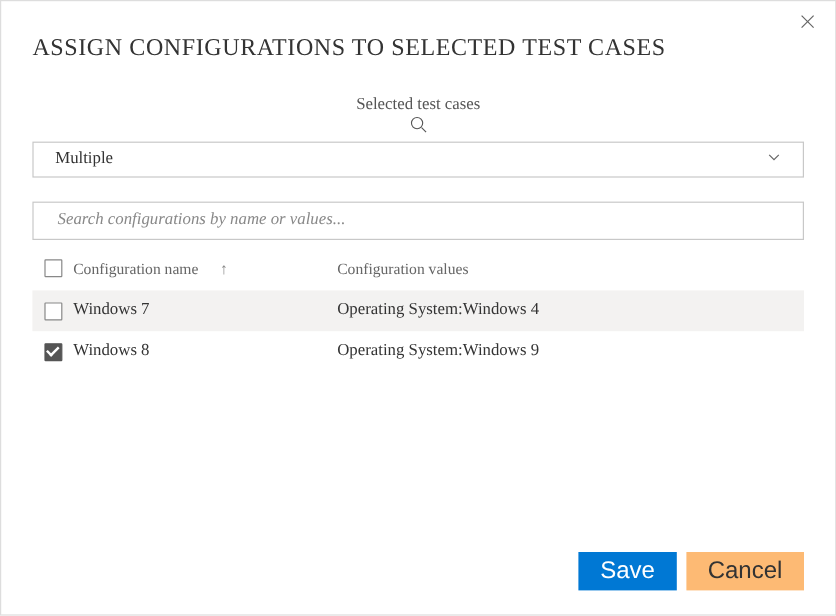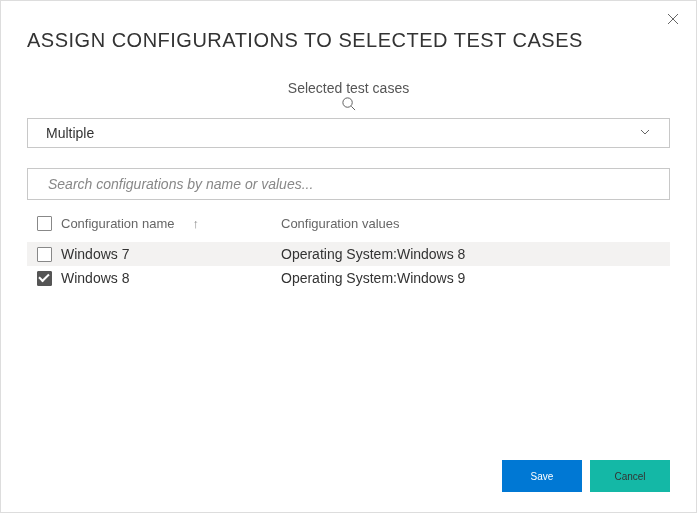--- a/index.html
+++ b/index.html
@@ -18,21 +18,21 @@
       right: 14px;
       width: 18px;
       height: 18px;
       cursor: pointer;
       color: #666;
       display: flex;
       align-items: center;
       justify-content: center;
       font-size: 16px;
     }
-    .content { padding: 28px 26px 20px 26px; }
+    .content { padding: 28px 26px 20px 26px; font-family: Liberation Serif, serif; }
     .title {
       font-size: 20px;
       font-weight: 300;
       letter-spacing: 0.5px;
       color: #333;
       margin-bottom: 28px;
     }
     .section-label-row {
       display: flex;
       justify-content: space-between;
@@ -77,21 +77,21 @@
       color: #666;
       border-bottom: 1px solid transparent;
     }
     .col-check { width: 34px; display: flex; justify-content: center; }
     .col-name { width: 220px; display: flex; align-items: center; gap: 18px; }
     .col-values { flex: 1; }
     .sort-arrow { color: #888; font-size: 13px; }
     .trow {
       display: flex;
       align-items: center;
-      height: 24px;
+      height: 34px;
       font-size: 14px;
       color: #333;
     }
     .trow.highlight { background: #f3f2f1; }
     .checkbox {
       width: 15px;
       height: 15px;
       border: 1px solid #888;
       background: #fff;
       display: inline-flex;
@@ -117,27 +117,27 @@
       position: absolute;
       bottom: 20px;
       right: 26px;
       display: flex;
       gap: 8px;
     }
     .btn {
       height: 32px;
       min-width: 80px;
       padding: 0 18px;
-      font-size: 10px;
+      font-size: 20px;
       font-family: inherit;
       border: none;
       cursor: pointer;
     }
     .btn-primary { background: #0078d4; color: #fff; }
-    .btn-secondary { background: #14b8a6; color: #333; }
+    .btn-secondary { background: #fdba74; color: #333; }
   </style>
 </head>
 <body>
 
 <div class="close-btn">
   <span>
     <svg width="12" height="12" viewBox="0 0 12 12">
         <path d="M1 1 L11 11 M11 1 L1 11" stroke="currentColor" stroke-width="1"></path>
       </svg>
   </span>
@@ -179,21 +179,21 @@
       <div class="col-values">
         <span>Configuration values</span>
       </div>
     </div>
 
     <div class="trow highlight">
       <div class="col-check">
         <span class="checkbox"></span>
       </div>
       <div class="col-name">Windows 7</div>
-      <div class="col-values">Operating System:Windows 8</div>
+      <div class="col-values">Operating System:Windows 4</div>
     </div>
 
     <div class="trow">
       <div class="col-check">
         <span class="checkbox checked"></span>
       </div>
       <div class="col-name">Windows 8</div>
       <div class="col-values">Operating System:Windows 9</div>
     </div>
   </div>

